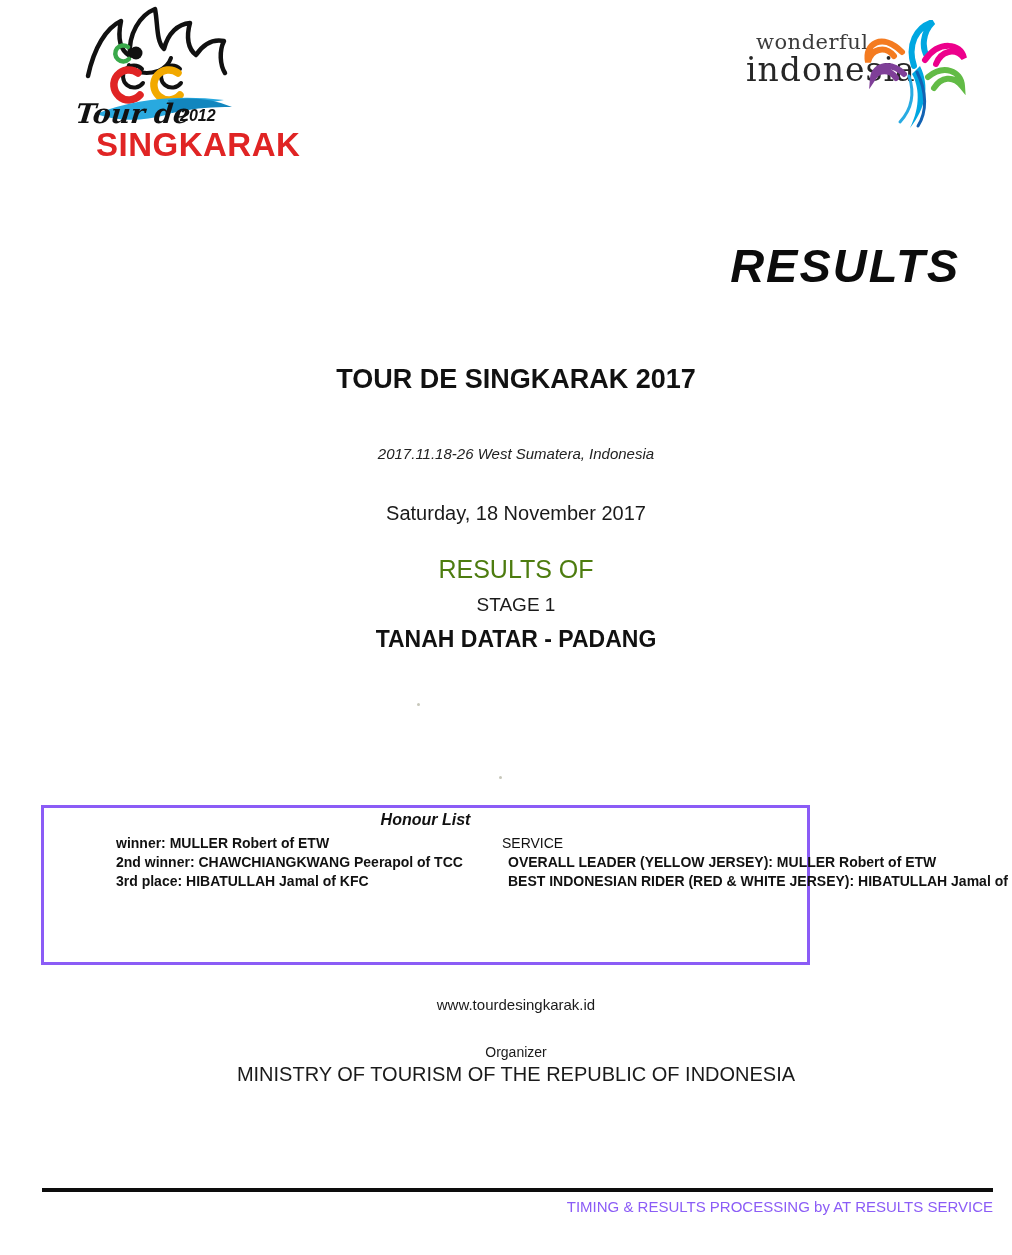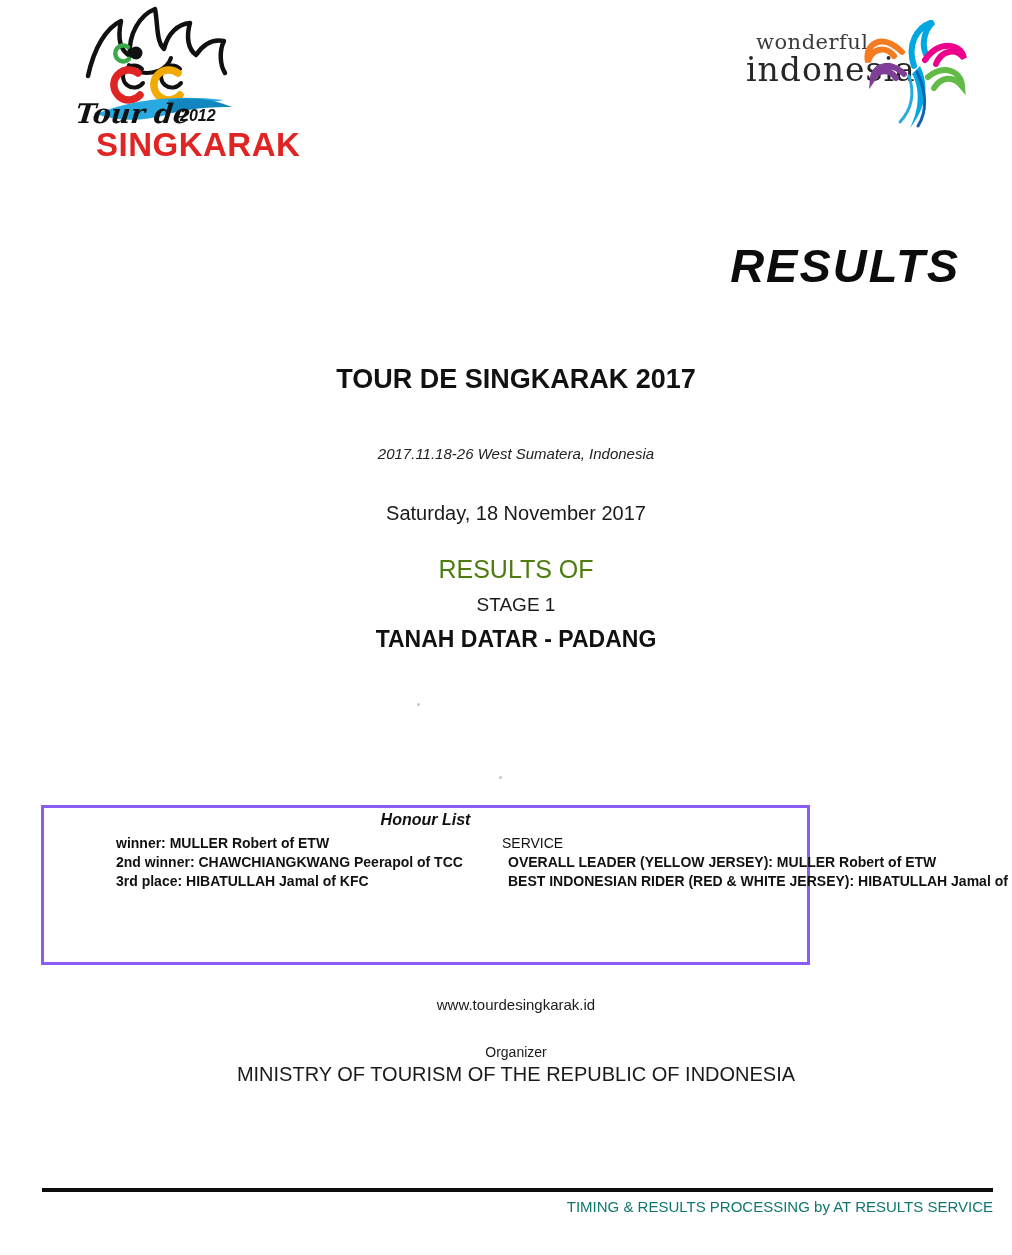--- a/index.html
+++ b/index.html
@@ -74,21 +74,21 @@
   .hcol-overall{left:458px;width:468px;}
   .hcol .hdr{font-weight:normal;font-size:14px;}
   .hcol .ln{font-weight:bold;padding-left:20px;white-space:nowrap;}
   .hcol-overall .ln{padding-left:6px;}
 
   
   .website{top:996px;font-size:15px;color:#1a1a1a;}
   .org-label{top:1044px;font-size:14px;color:#1a1a1a;}
   .org-name{top:1063px;font-size:20px;color:#1a1a1a;}
   .footer-rule{left:42px;top:1188px;width:951px;height:4px;background:#0d0d0d;}
-  .credit{right:19px;top:1198px;font-size:15px;color:#0f766e;}
+  .credit{right:19px;top:1198px;font-size:15px;color:#8b5cf6;}
 </style>
 </head>
 <body>
 
 <div class="page">
 
   <div class="abs ts-logo">
     <svg width="168" height="120" viewBox="0 0 168 120">
 
       <path d="M16,70 C22,42 34,22 49,15 C45,34 49,45 58,50 C56,28 68,9 83,3 C86,18 84,35 92,43 C96,27 106,18 118,17 C114,31 116,43 124,49 C132,37 142,33 152,35 C147,45 148,59 153,67" fill="none" stroke="#111" stroke-width="4.5" stroke-linecap="round" stroke-linejoin="round"></path>

